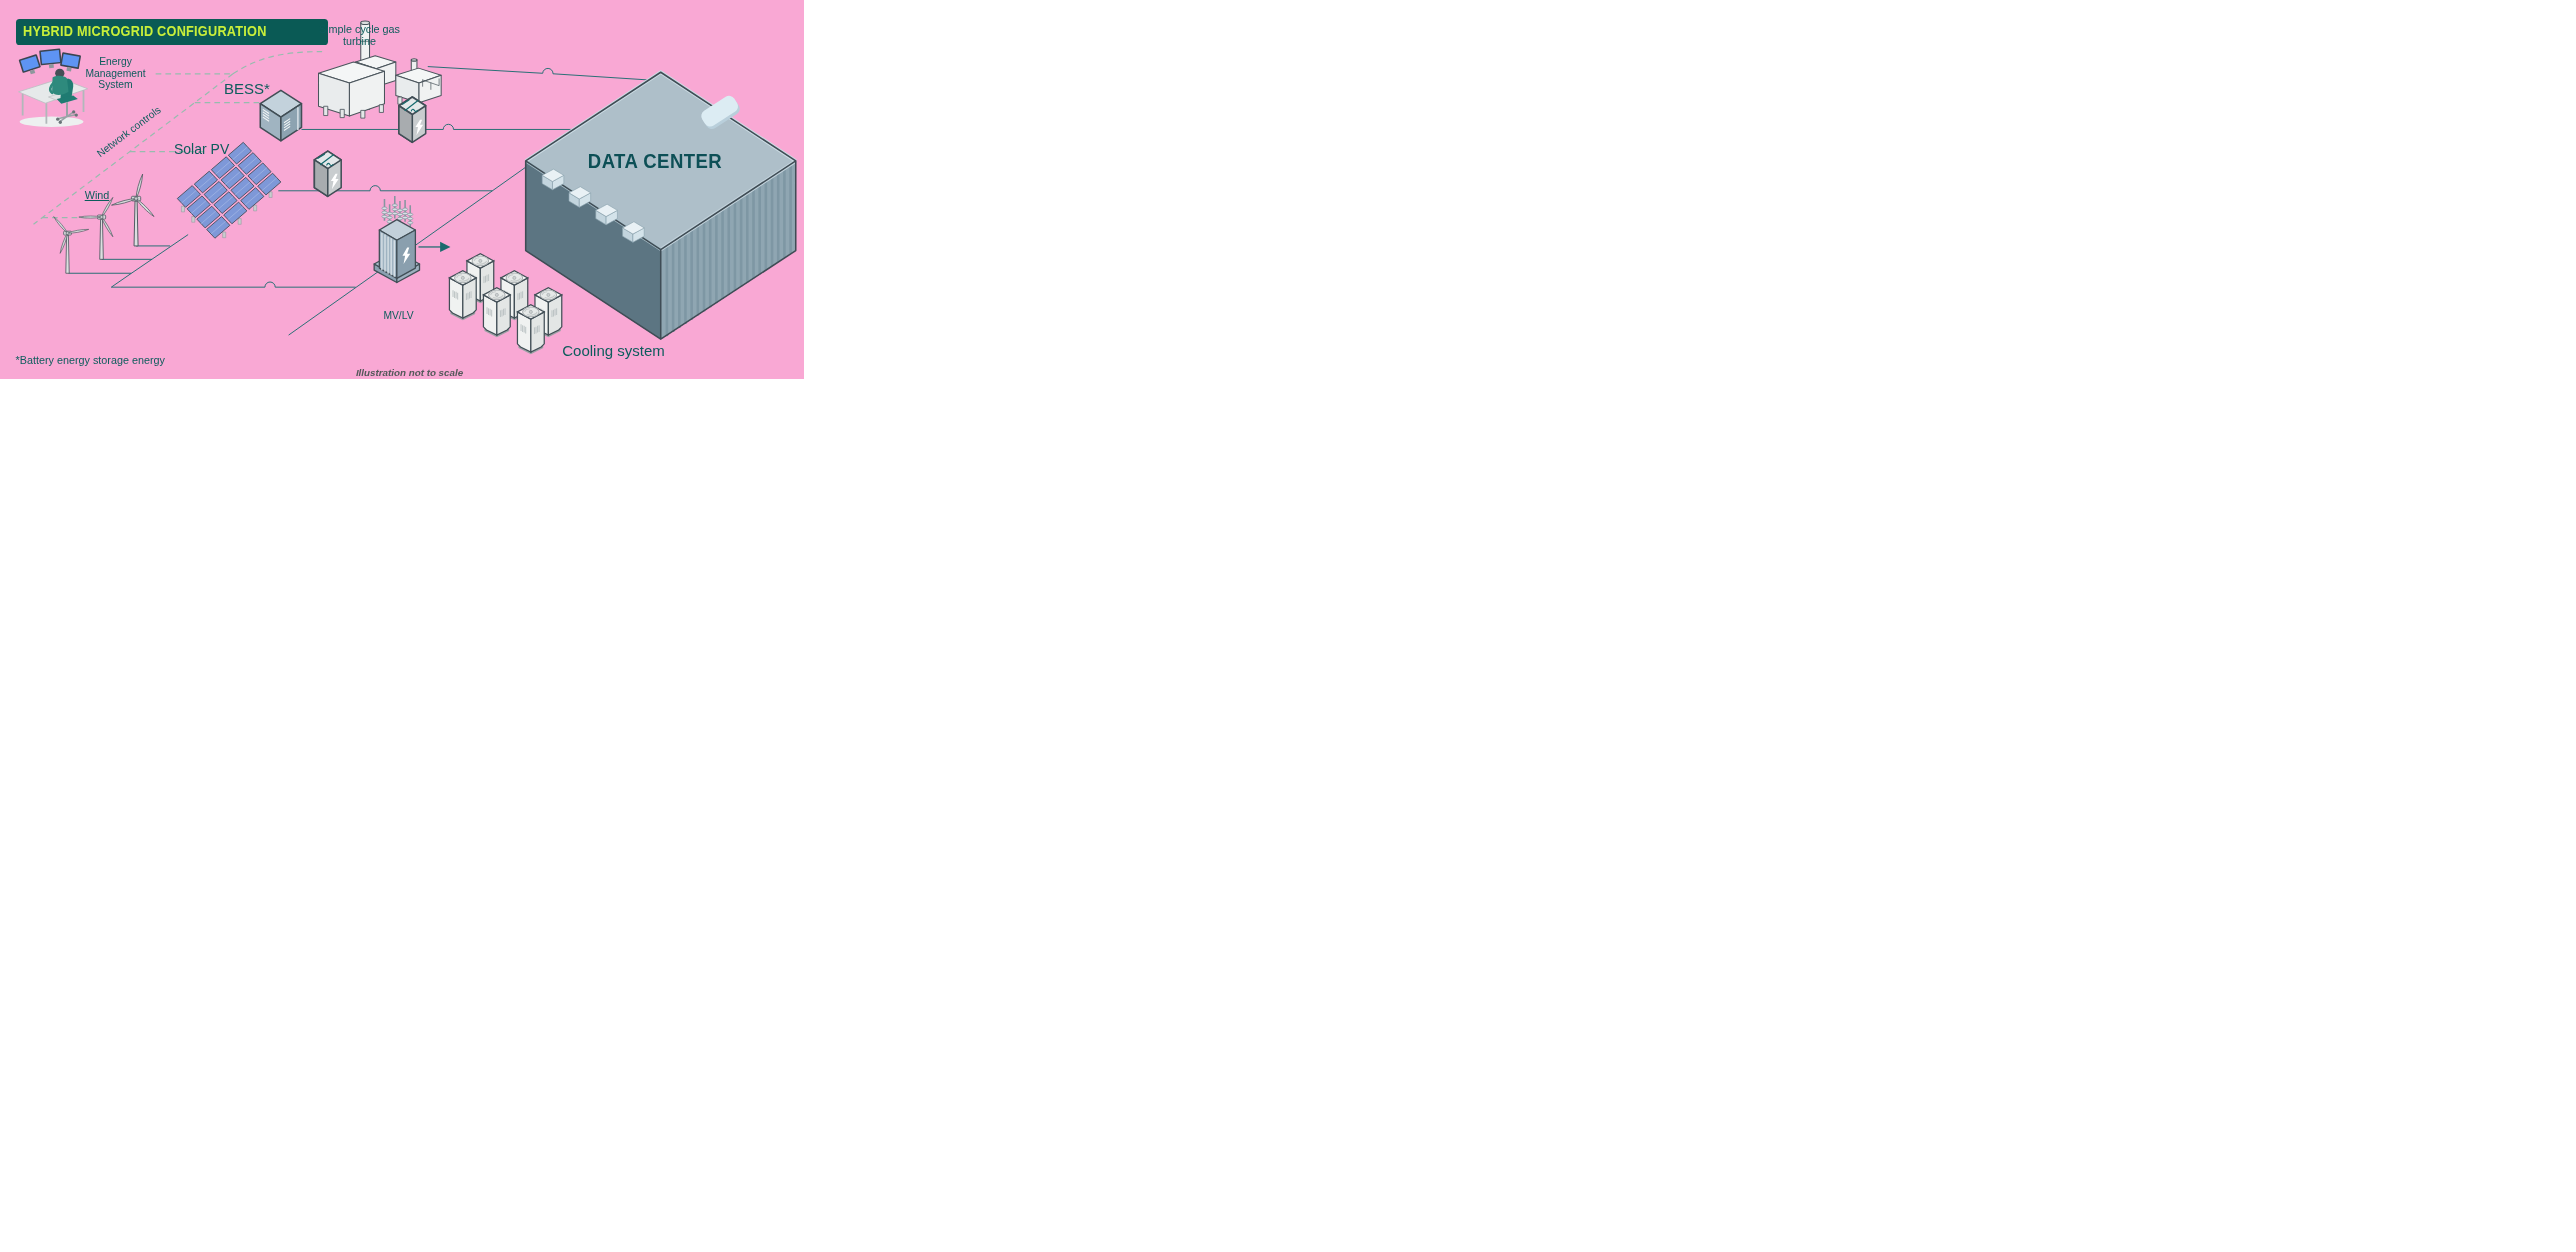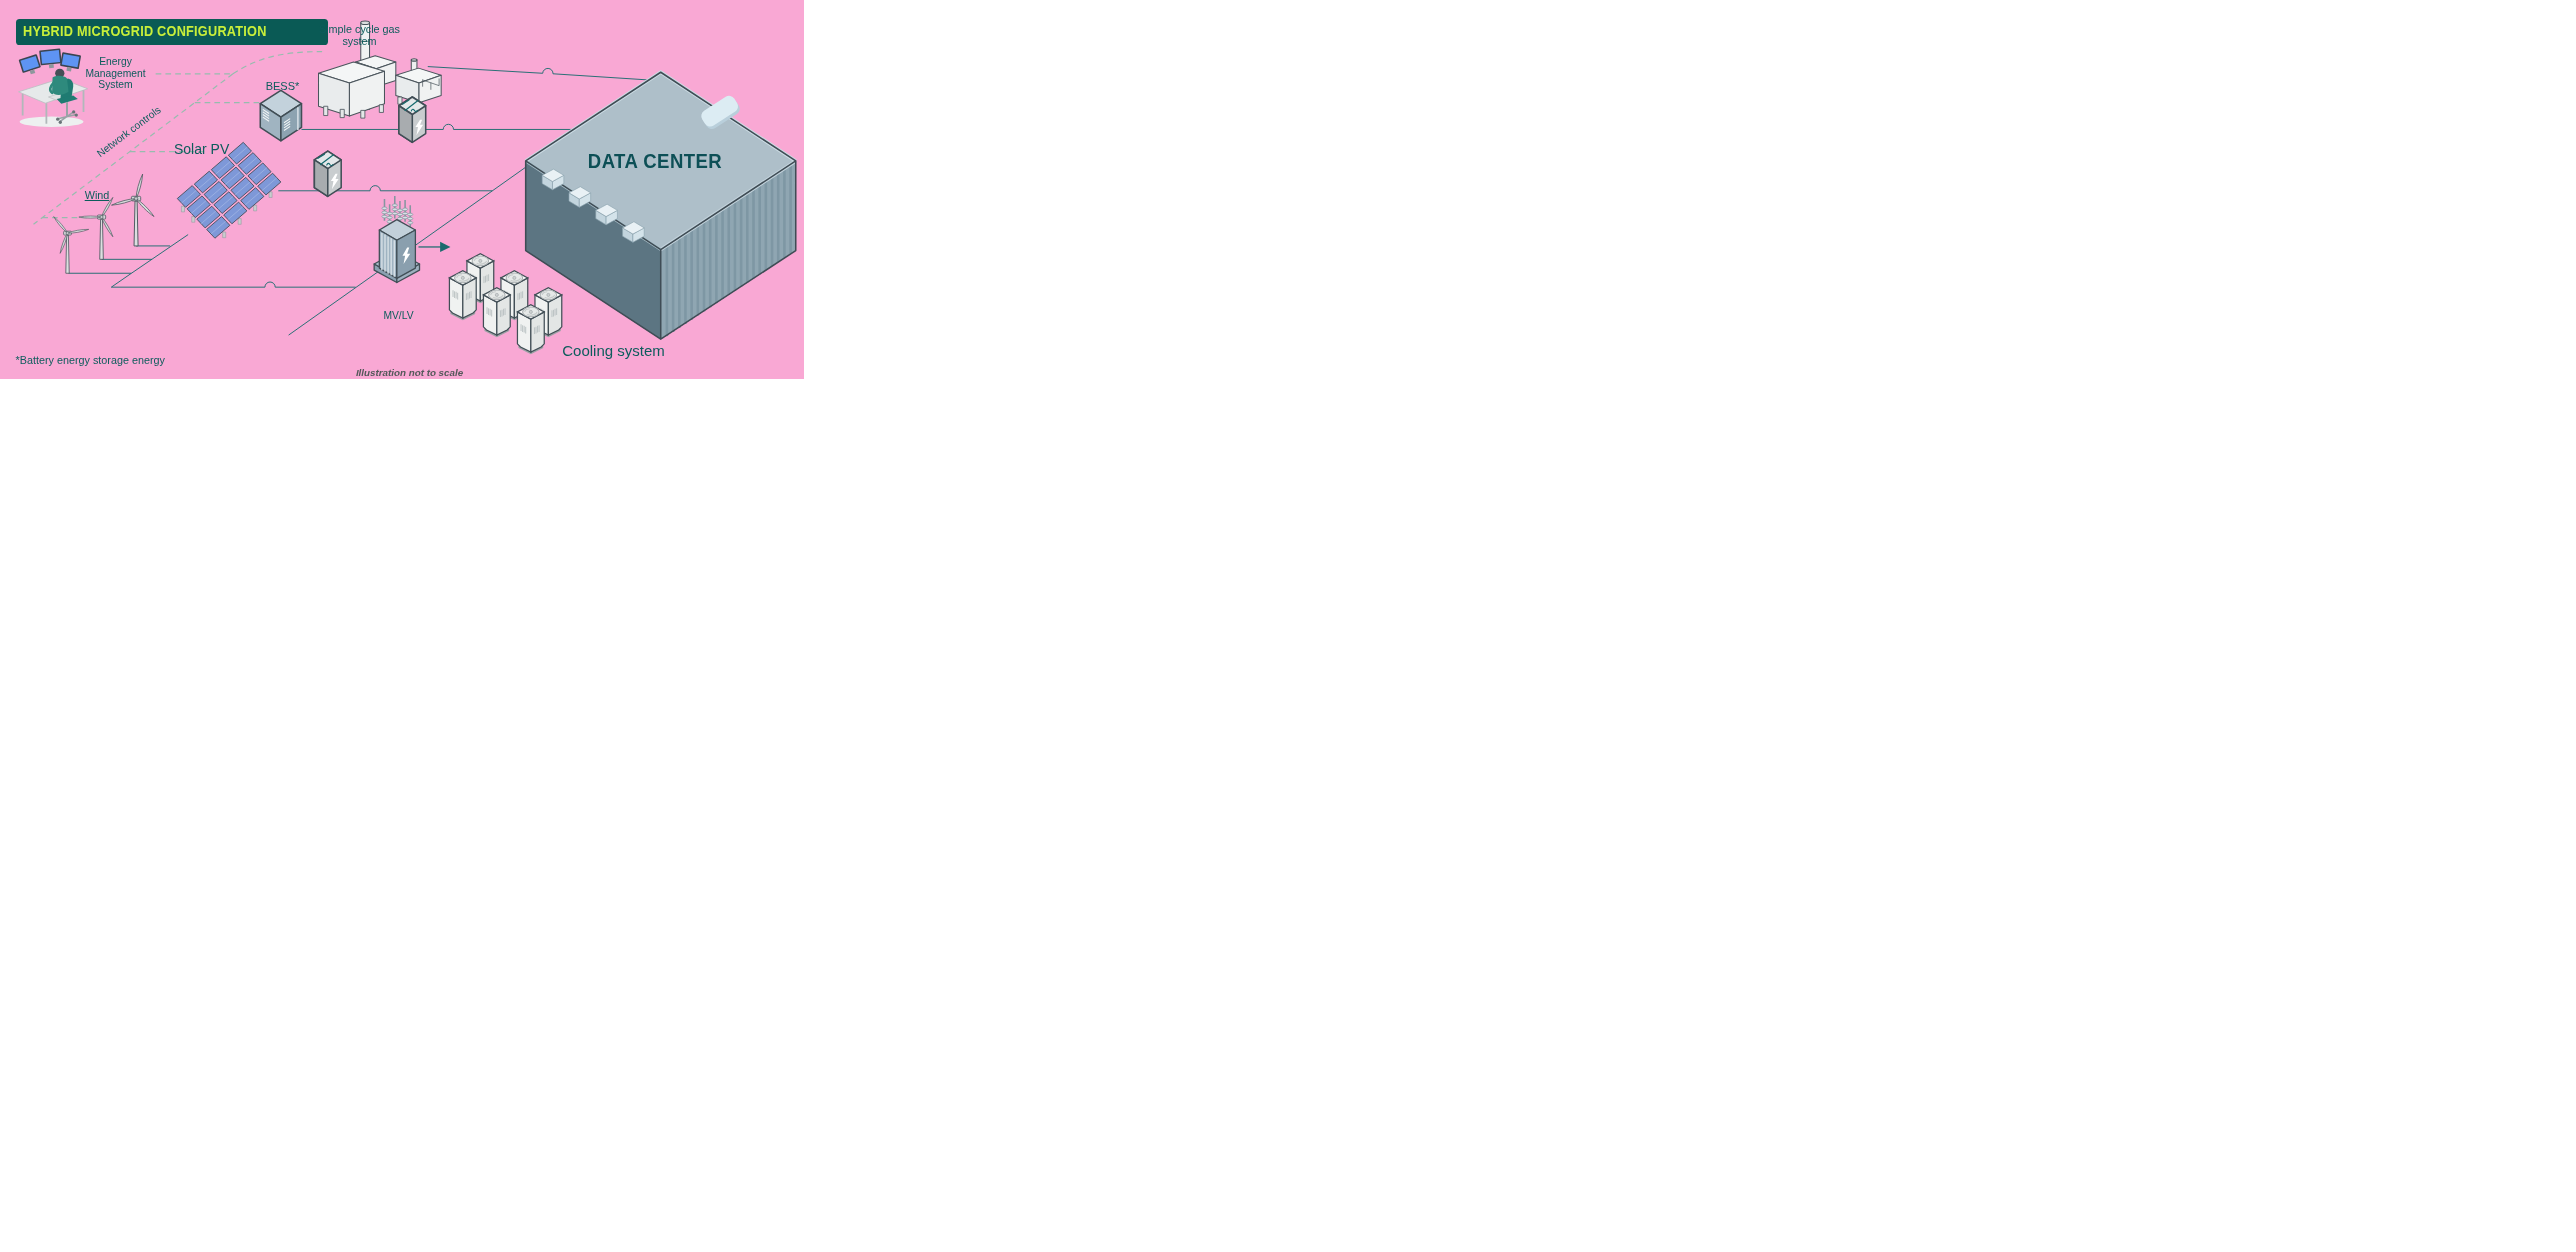--- a/index.html
+++ b/index.html
@@ -13,21 +13,21 @@
   #art{position:absolute;left:0;top:0;}
   .lbl{position:absolute;color:var(--label_teal);font-weight:500;line-height:1.14;}
   .center{text-align:center;}
   #title-box{position:absolute;left:15.5px;top:18.5px;background:var(--title_bg);
     border-radius:3.6px;padding:3.6px 7.7px 4.6px 7.7px;}
   #title-box span{display:inline-block;color:var(--title_text);font-weight:700;
     font-size:15.5px;letter-spacing:0.3px;transform:scaleX(.82);transform-origin:left center;white-space:nowrap;}
   #ems-label{left:77px;top:56px;width:77px;font-size:10.3px;}
   #network-label{left:76px;top:126px;width:106px;font-size:10.3px;transform:rotate(-37deg);white-space:nowrap;}
   #turbine-label{left:318px;top:23px;width:83px;font-size:10.8px;}
-  #bess-label{left:224px;top:80px;width:43px;font-size:11px;margin-left:37px;}
+  #bess-label{left:224px;top:80px;width:43px;font-size:15px;}
   #solar-label{left:174px;top:142px;width:49px;font-size:14px;white-space:nowrap;}
   #wind-label{left:81px;top:189px;width:32px;font-size:10.8px;text-decoration:underline;}
   #mvlv-label{left:377px;top:285px;width:43px;font-size:10.3px;margin-top:25px;}
   #dc-label{left:566px;top:149px;width:178px;font-size:20.6px;font-weight:700;color:var(--dc_text);
     letter-spacing:0.5px;transform:scaleX(.9);transform-origin:center;white-space:nowrap;text-align:center;}
   #cooling-label{left:560px;top:342px;width:107px;font-size:15px;}
   #fn-bess{left:15.5px;top:354px;font-size:10.8px;}
   #fn-scale{left:336px;top:367px;width:147px;font-size:9.8px;font-style:italic;color:var(--footnote_gray);font-weight:700;}
 </style>
 </head>
@@ -408,21 +408,21 @@
       </g>
     </g>
   </g>
 </svg>
 
 <div id="title-box">
   <span>HYBRID MICROGRID CONFIGURATION</span>
 </div>
 <div class="lbl center" id="ems-label">Energy Management System</div>
 <div class="lbl center" id="network-label">Network controls</div>
-<div class="lbl center" id="turbine-label">Simple cycle gas system</div>
+<div class="lbl center" id="turbine-label">Simple cycle gas turbine</div>
 <div class="lbl center" id="bess-label">BESS*</div>
 <div class="lbl center" id="solar-label">Solar PV</div>
 <div class="lbl center" id="wind-label">Wind</div>
 <div class="lbl center" id="mvlv-label">MV/LV</div>
 <div class="lbl" id="dc-label">DATA CENTER</div>
 <div class="lbl center" id="cooling-label">Cooling system</div>
 <div class="lbl" id="fn-bess">*Battery energy storage energy</div>
 <div class="lbl center" id="fn-scale">Illustration not to scale</div>
 
 </div>

